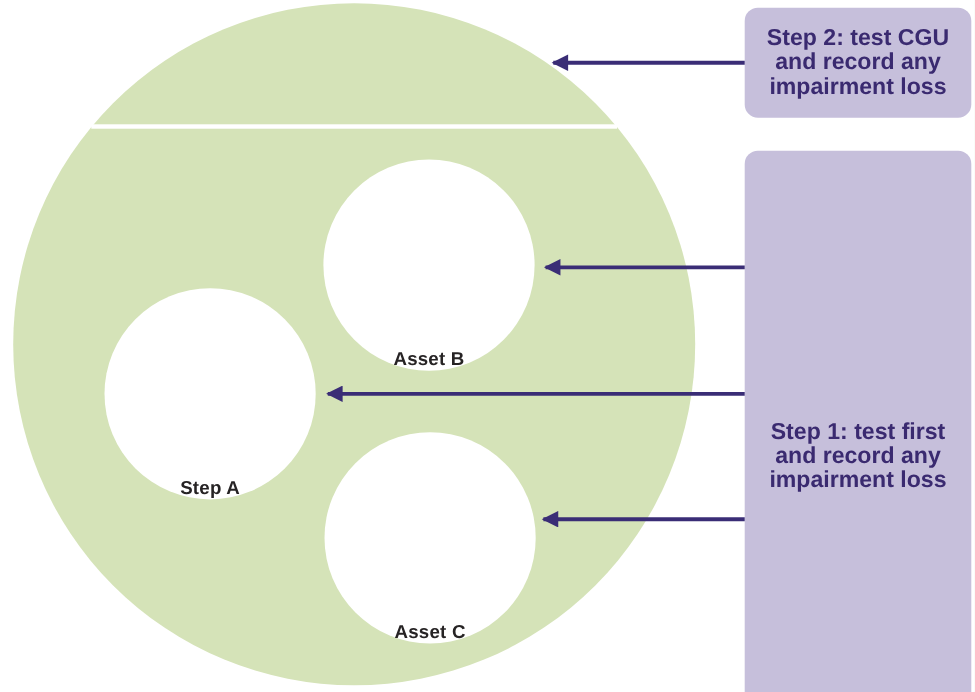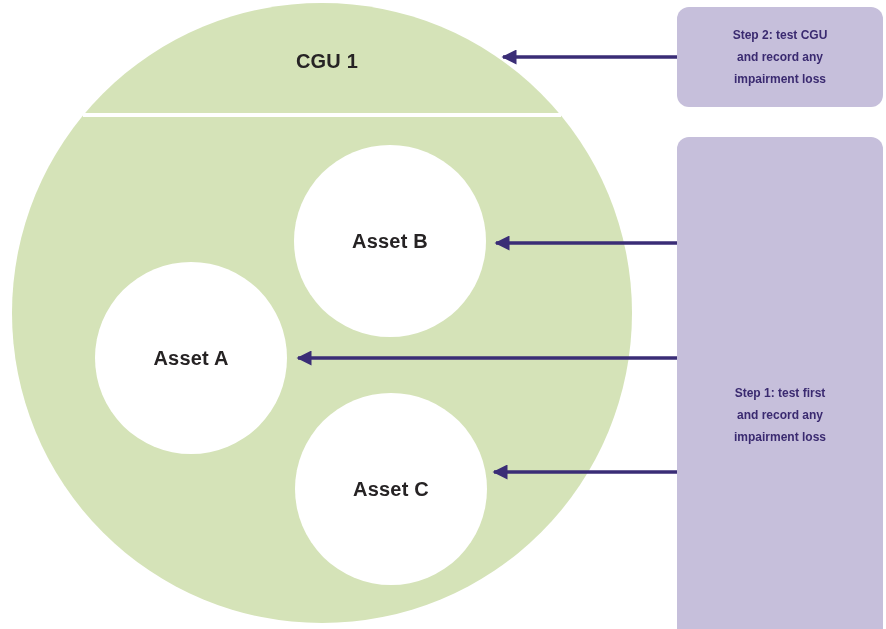--- a/index.html
+++ b/index.html
@@ -40,44 +40,44 @@
     left:83px;top:113px;
     width:478px;height:4px;
     background:#ffffff;
   }
   .asset-circle{
     position:absolute;
     width:192px;height:192px;
     border-radius:50%;
     background:var(--asset-fill,#ffffff);
     display:flex;
-    align-items:center;
+    align-items:flex-end;
     justify-content:center;
-    font-size:20px;
+    font-size:17px;
     font-weight:bold;
     color:var(--diagram-text,#262324);
     letter-spacing:0.2px;
   }
   .asset-a{left:95px;top:262px;}
   .asset-b{left:294px;top:145px;}
   .asset-c{left:295px;top:393px;}
   .callout{
     position:absolute;
     left:677px;
     width:206px;
     background:var(--callout-fill,#c6bfdb);
     border-radius:12px;
     display:flex;
     flex-direction:column;
     align-items:center;
     justify-content:center;
     text-align:center;
     color:var(--callout-text,#3a2a70);
     font-weight:bold;
-    font-size:12px;
+    font-size:21px;
     line-height:22px;
     box-sizing:border-box;
   }
   .callout-step2{top:7px;height:100px;}
   .callout-step1{top:137px;height:548px;padding-top:8px;}
   .arrow-layer{
     position:absolute;
     left:0;top:0;
     width:886px;height:629px;
     pointer-events:none;
@@ -92,24 +92,23 @@
 </style>
 </head>
 <body>
 
 <div class="canvas">
 
   <div class="cgu-circle"></div>
 
   <div class="divider-line"></div>
 
-  <div class="cgu-label">CGU 1</div>
 
   <div class="asset-circle asset-a">
-    <span>Asset A</span>
+    <span>Step A</span>
   </div>
   <div class="asset-circle asset-b">
     <span>Asset B</span>
   </div>
   <div class="asset-circle asset-c">
     <span>Asset C</span>
   </div>
 
   <div class="callout callout-step2">
     <div>Step 2: test CGU</div>

